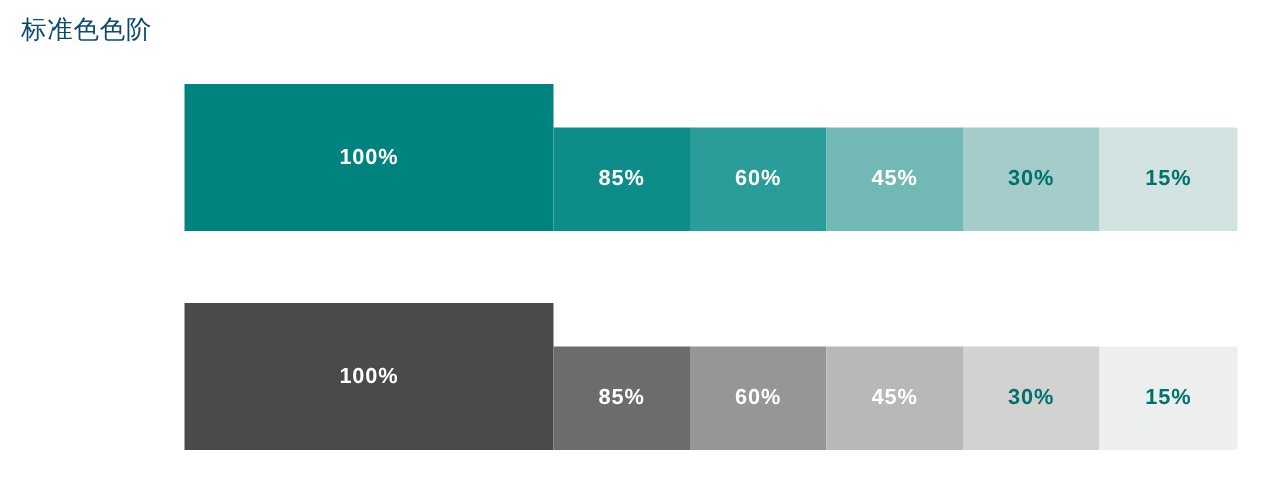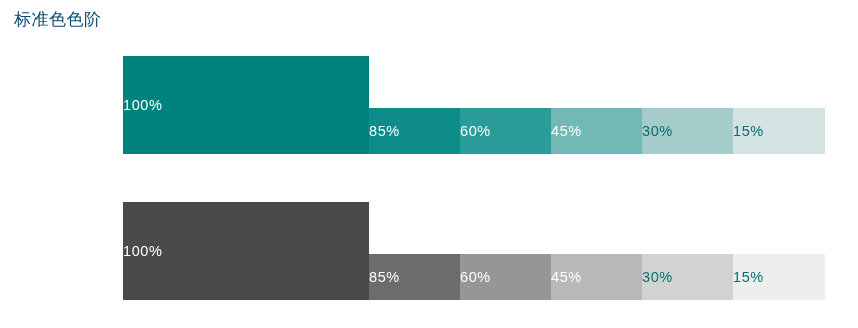--- a/index.html
+++ b/index.html
@@ -33,37 +33,39 @@
   }
 
   #row-teal { top: 56px; }
   #row-grey { top: 202px; }
 
   .swatch {
     position: absolute;
     bottom: 0;
     display: flex;
     align-items: center;
+    justify-content: center;
     box-sizing: border-box;
+    font-weight: bold;
   }
 
   .swatch-label {
     font-size: 14.5px;
     line-height: 14.5px;
     letter-spacing: 0.6px;
     font-family: "Liberation Sans", sans-serif;
     user-select: none;
   }
 
   
   .swatch.primary {
     height: 98px;
   }
   .swatch.secondary {
-    height: 46px;
+    height: 69px;
   }
 </style>
 </head>
 <body>
 
 <div id="page-title">标准色色阶</div>
 
 <div class="scale-row" id="row-teal" style="width: 702px;">
     <div class="swatch primary" style="left: 0px; width: 246px; background: rgb(0, 131, 127);">
       <span class="swatch-label" style="color: rgb(255, 255, 255);">100%</span>

